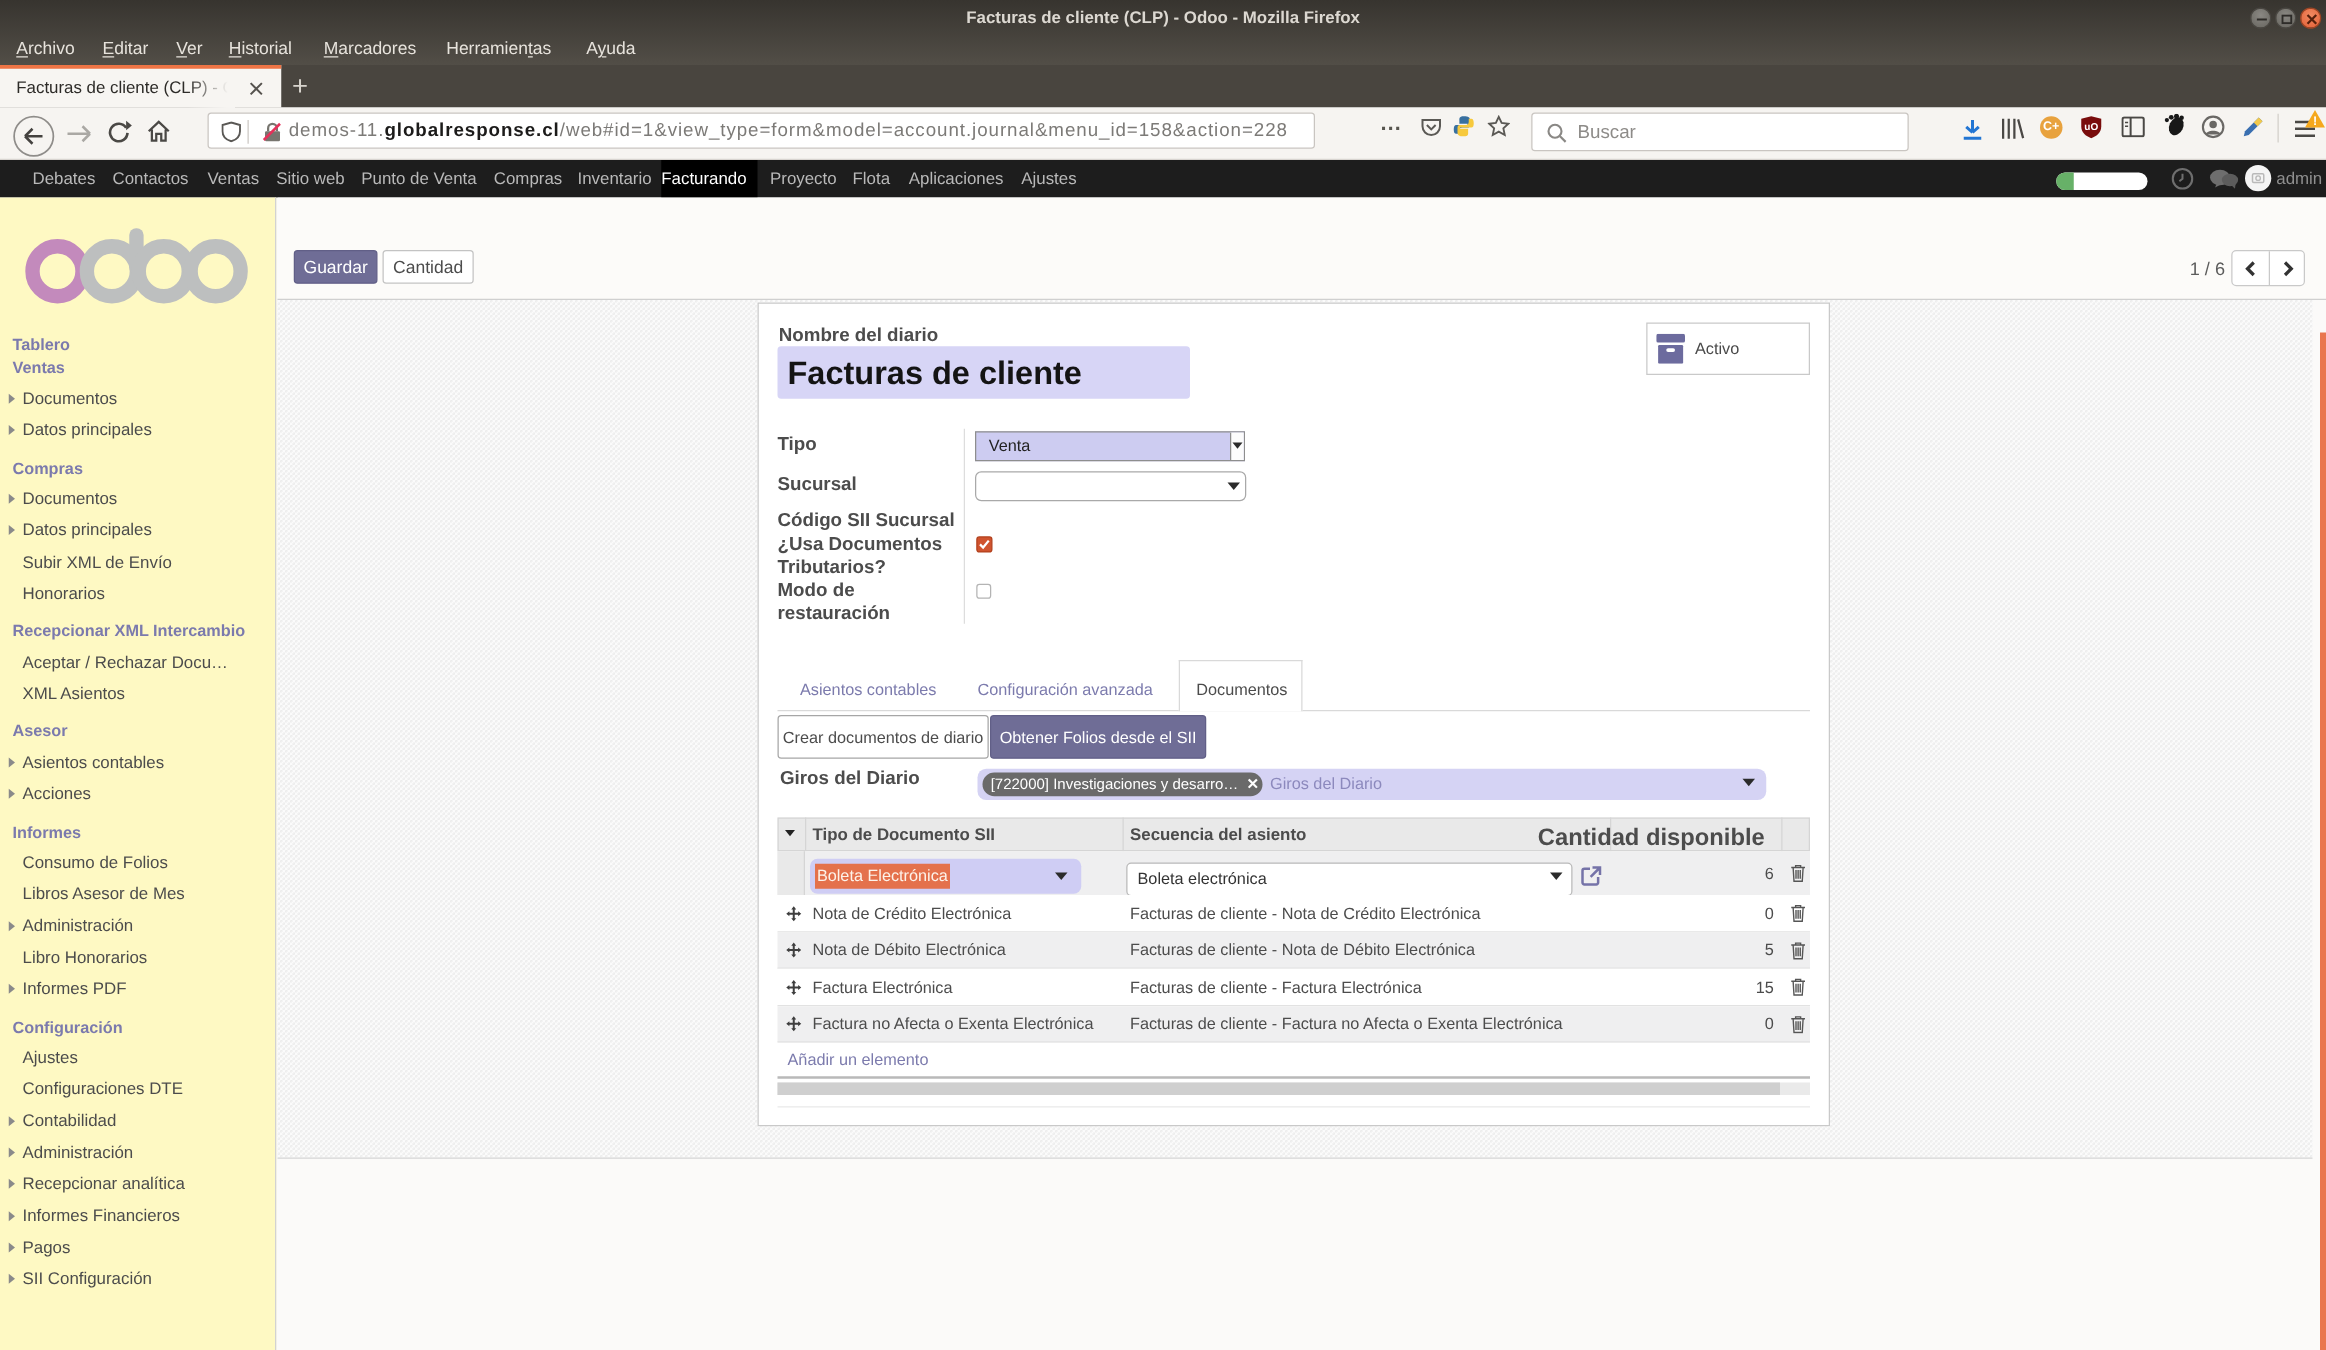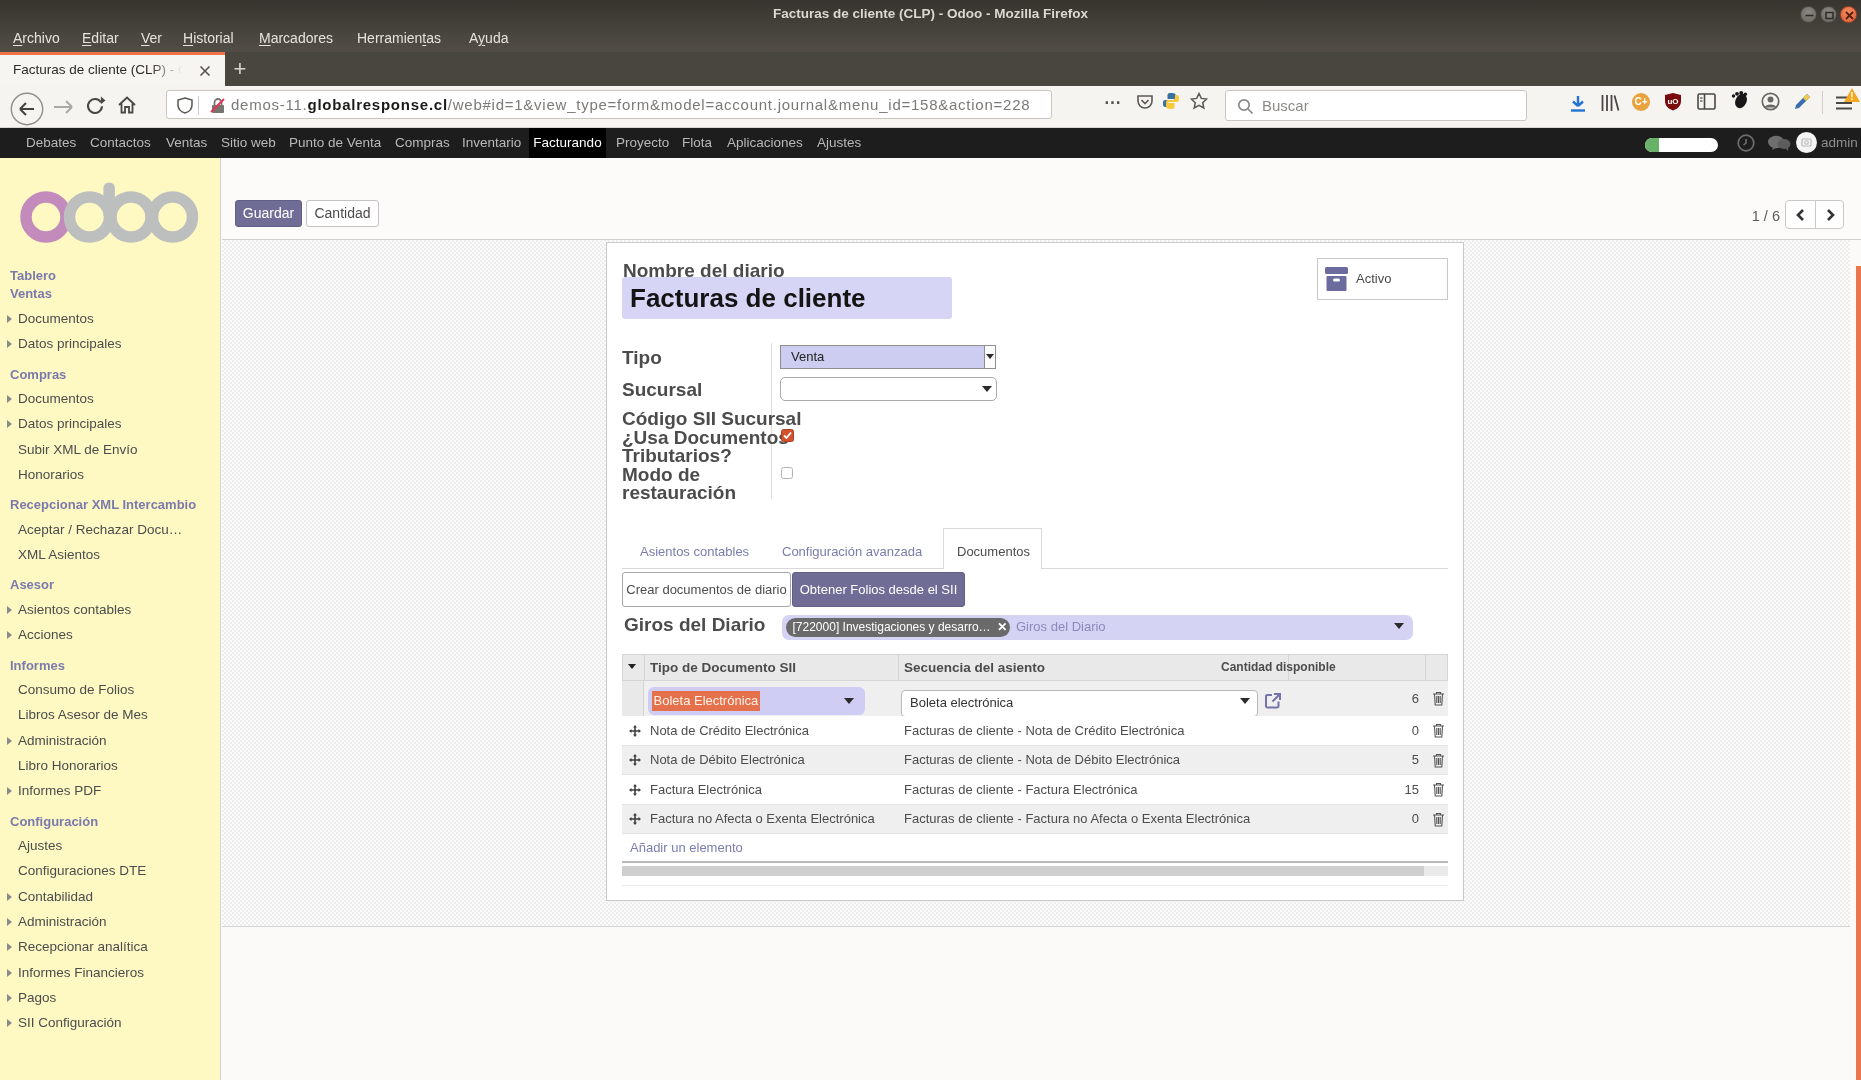--- a/index.html
+++ b/index.html
@@ -34,21 +34,21 @@
   background-image:linear-gradient(45deg,#ededed 25%,transparent 25%,transparent 75%,#ededed 75%,#ededed),linear-gradient(45deg,#ededed 25%,transparent 25%,transparent 75%,#ededed 75%,#ededed);
   background-size:4px 4px; background-position:0 0,2px 2px;
   border-bottom:1px solid #d5d5d5; }
 #sheet { left:384px; top:2px; width:858px; height:659px; background:#fff; border:1px solid #c9c9c9; }
 #oscroll { left:1856px; top:266px; width:5px; height:814px; background:#e9764e; }
 
 .shead { position:absolute; left:10px; color:#7b7aad; font-weight:bold; font-size:13px; white-space:nowrap; }
 .sitem { position:absolute; left:18px; color:#4c4c4c; font-size:13.5px; white-space:nowrap; }
 .sarr  { position:absolute; left:7px; width:0; height:0; border-left:5px solid #8a8a8a; border-top:4px solid transparent; border-bottom:4px solid transparent; }
 
-.olabel { position:absolute; color:#4c4c4c; font-weight:bold; font-size:19px; white-space:nowrap; }
+.olabel { position:absolute; color:#4c4c4c; font-weight:bold; font-size:15px; white-space:nowrap; }
 .otext  { position:absolute; color:#4c4c4c; font-size:13px; white-space:nowrap; }
 .caret  { position:absolute; width:0; height:0; border-left:5px solid transparent; border-right:5px solid transparent; border-top:6px solid #2b2b2b; }
 </style>
 </head>
 <body>
 <div id="stage">
 
 <div class="abs" id="titlebar"></div>
 <div class="abs" id="wintitle">Facturas de cliente (CLP) - Odoo - Mozilla Firefox</div>
 <div class="abs winbtn" style="left:1800px;background:radial-gradient(circle at 50% 35%,#8a8883,#67655f);border:1px solid #4a4742;">
@@ -179,21 +179,21 @@
 <span class="ni" style="left:90px">Contactos</span>
 <span class="ni" style="left:166px">Ventas</span>
 <span class="ni" style="left:221px">Sitio web</span>
 <span class="ni" style="left:289px">Punto de Venta</span>
 <span class="ni" style="left:395px">Compras</span>
 <span class="ni" style="left:462px">Inventario</span>
 <span class="ni" style="left:616px">Proyecto</span>
 <span class="ni" style="left:682px">Flota</span>
 <span class="ni" style="left:727px">Aplicaciones</span>
 <span class="ni" style="left:817px">Ajustes</span>
-<span class="ni" style="left:529px;width:77px;background:#000;color:#fff;text-align:center">Facturando</span>
+<span class="ni" style="left:529px;width:77px;background:#000;color:#fff;text-align:left">Facturando</span>
 <div class="abs" style="left:1645px;top:10px;width:73px;height:14px;background:#fff;border-radius:7px">
         <div class="abs" style="left:0;top:0;width:14px;height:14px;background:#67b168;border-radius:7px 0 0 7px"></div>
       </div>
 <svg class="abs" style="left:1737px;top:6px" width="18" height="18">
         <circle cx="9" cy="9" r="7.8" fill="none" stroke="#6e6e6e" stroke-width="1.7"></circle>
         <path d="M9 5 V9 L6.5 11" fill="none" stroke="#6e6e6e" stroke-width="1.6"></path>
       </svg>
 <svg class="abs" style="left:1767px;top:7px" width="24" height="17">
         <ellipse cx="9" cy="7" rx="8" ry="6.2" fill="#6e6e6e"></ellipse>
         <path d="M5 15 L7 10.5 L11 12 Z" fill="#6e6e6e"></path>
@@ -326,21 +326,21 @@
 <div class="caret" style="left:787px;top:380px;border-left-width:5.5px;border-right-width:5.5px;border-top-width:6.5px"></div>
 
 <div class="abs" style="left:15px;top:411px;width:826px;height:27px;background:#e9e9e9;border:1px solid #d5d5d5"></div>
 <div class="abs" style="left:21px;top:421px;width:0;height:0;border-left:4.5px solid transparent;border-right:4.5px solid transparent;border-top:5.5px solid #222"></div>
 <div class="abs" style="left:36.5px;top:411px;width:1px;height:27px;background:#d5d5d5"></div>
 <div class="abs" style="left:290.5px;top:411px;width:1px;height:27px;background:#d5d5d5"></div>
 <div class="abs" style="left:681px;top:411px;width:1px;height:27px;background:#d5d5d5"></div>
 <div class="abs" style="left:818px;top:411px;width:1px;height:27px;background:#d5d5d5"></div>
 <div class="olabel" style="left:43px;top:417px;font-size:13.5px">Tipo de Documento SII</div>
 <div class="olabel" style="left:297px;top:417px;font-size:13.5px">Secuencia del asiento</div>
-<div class="olabel" style="left:614px;top:417px;width:200px;text-align:left;font-size:12px">Cantidad disponible</div>
+<div class="olabel" style="left:614px;top:417px;width:200px;text-align:center;font-size:19px">Cantidad disponible</div>
 
 <div class="abs" style="left:15px;top:438px;width:826px;height:35px;background:#efeff0"></div>
 <div class="abs" style="left:15px;top:438px;width:21.5px;height:35px;background:#e9e9e9;border-right:1px solid #d5d5d5"></div>
 <div class="abs" style="left:40.5px;top:444px;width:217px;height:28px;background:#cfcdf4;border-radius:6px"></div>
 <div class="abs" style="left:44.5px;top:447.5px;height:20px;background:#e4714c;color:#fdf3ea;font-size:13px;line-height:20px;padding:0 2px">Boleta Electrónica</div>
 <div class="caret" style="left:237px;top:455px"></div>
 <div class="abs" style="left:294px;top:446.5px;width:357px;height:27px;background:#fff;border:1px solid #b9b9b9;border-radius:4px"></div>
 <div class="otext" style="left:303px;top:452px;color:#333">Boleta electrónica</div>
 <div class="caret" style="left:633px;top:455px"></div>
 <svg class="abs" style="left:657px;top:449px" width="18" height="18">

